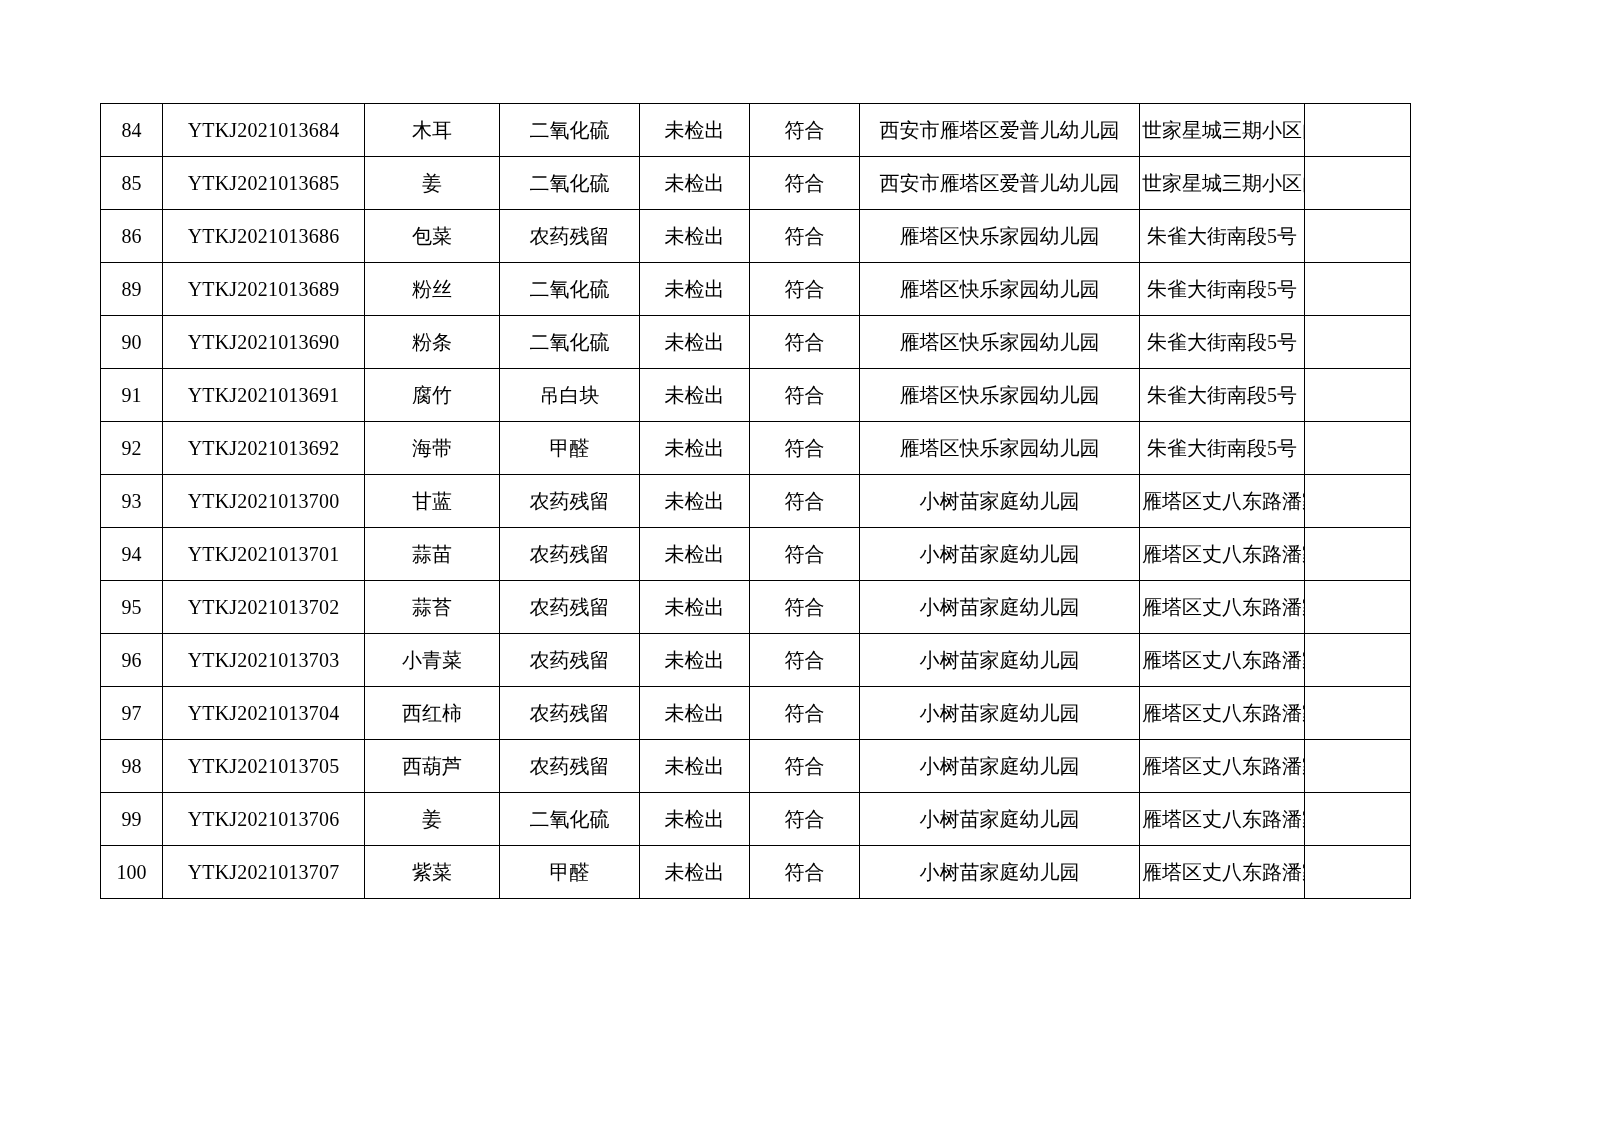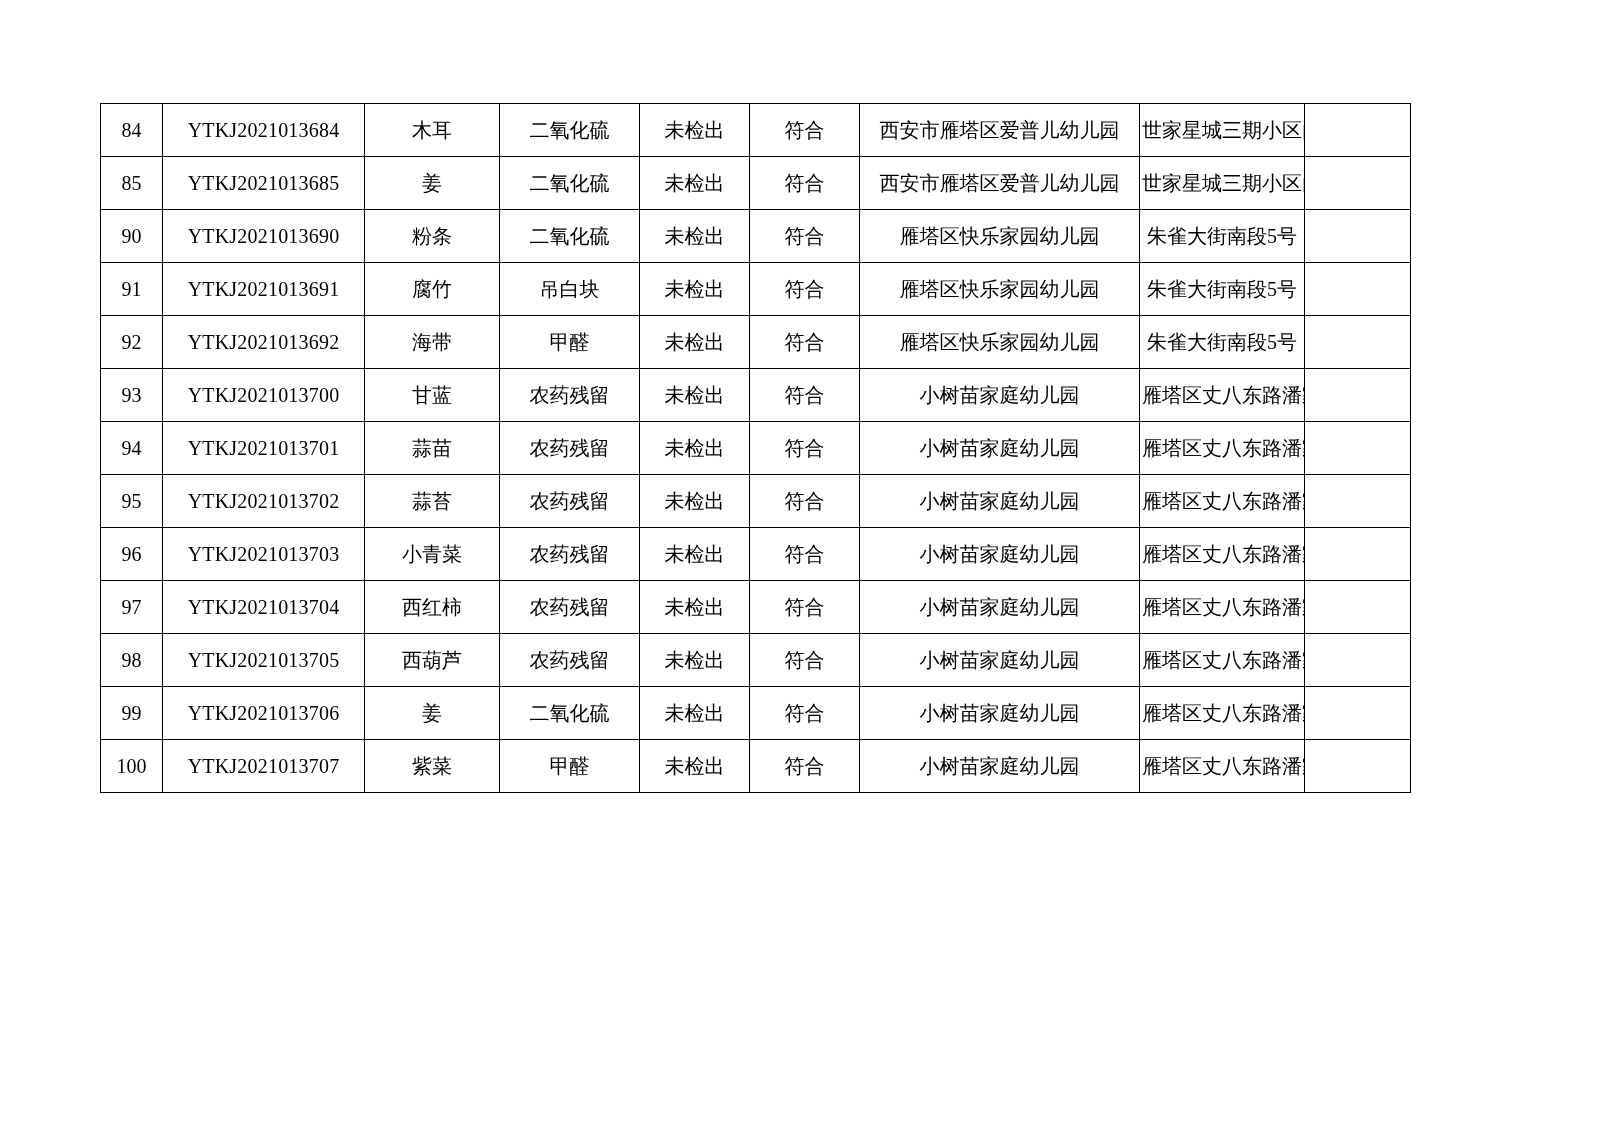--- a/index.html
+++ b/index.html
@@ -81,23 +81,45 @@
           <td class="c-code">YTKJ2021013685</td>
           <td class="c-sample">姜</td>
           <td class="c-item">二氧化硫</td>
           <td class="c-result">未检出</td>
           <td class="c-verdict">符合</td>
           <td class="c-unit">西安市雁塔区爱普儿幼儿园</td>
           <td class="c-addr">世家星城三期小区内</td>
           <td class="c-blank"></td>
         </tr>
 
-
-
-
+        <tr>
+          <td class="c-index">86</td>
+          <td class="c-code">YTKJ2021013686</td>
+          <td class="c-sample">包菜</td>
+          <td class="c-item">农药残留</td>
+          <td class="c-result">未检出</td>
+          <td class="c-verdict">符合</td>
+          <td class="c-unit">雁塔区快乐家园幼儿园</td>
+          <td class="c-addr">朱雀大街南段5号</td>
+          <td class="c-blank"></td>
+        </tr>
+
+
+
+        <tr>
+          <td class="c-index">89</td>
+          <td class="c-code">YTKJ2021013689</td>
+          <td class="c-sample">粉丝</td>
+          <td class="c-item">二氧化硫</td>
+          <td class="c-result">未检出</td>
+          <td class="c-verdict">符合</td>
+          <td class="c-unit">雁塔区快乐家园幼儿园</td>
+          <td class="c-addr">朱雀大街南段5号</td>
+          <td class="c-blank"></td>
+        </tr>
 
         <tr>
           <td class="c-index">90</td>
           <td class="c-code">YTKJ2021013690</td>
           <td class="c-sample">粉条</td>
           <td class="c-item">二氧化硫</td>
           <td class="c-result">未检出</td>
           <td class="c-verdict">符合</td>
           <td class="c-unit">雁塔区快乐家园幼儿园</td>
           <td class="c-addr">朱雀大街南段5号</td>

